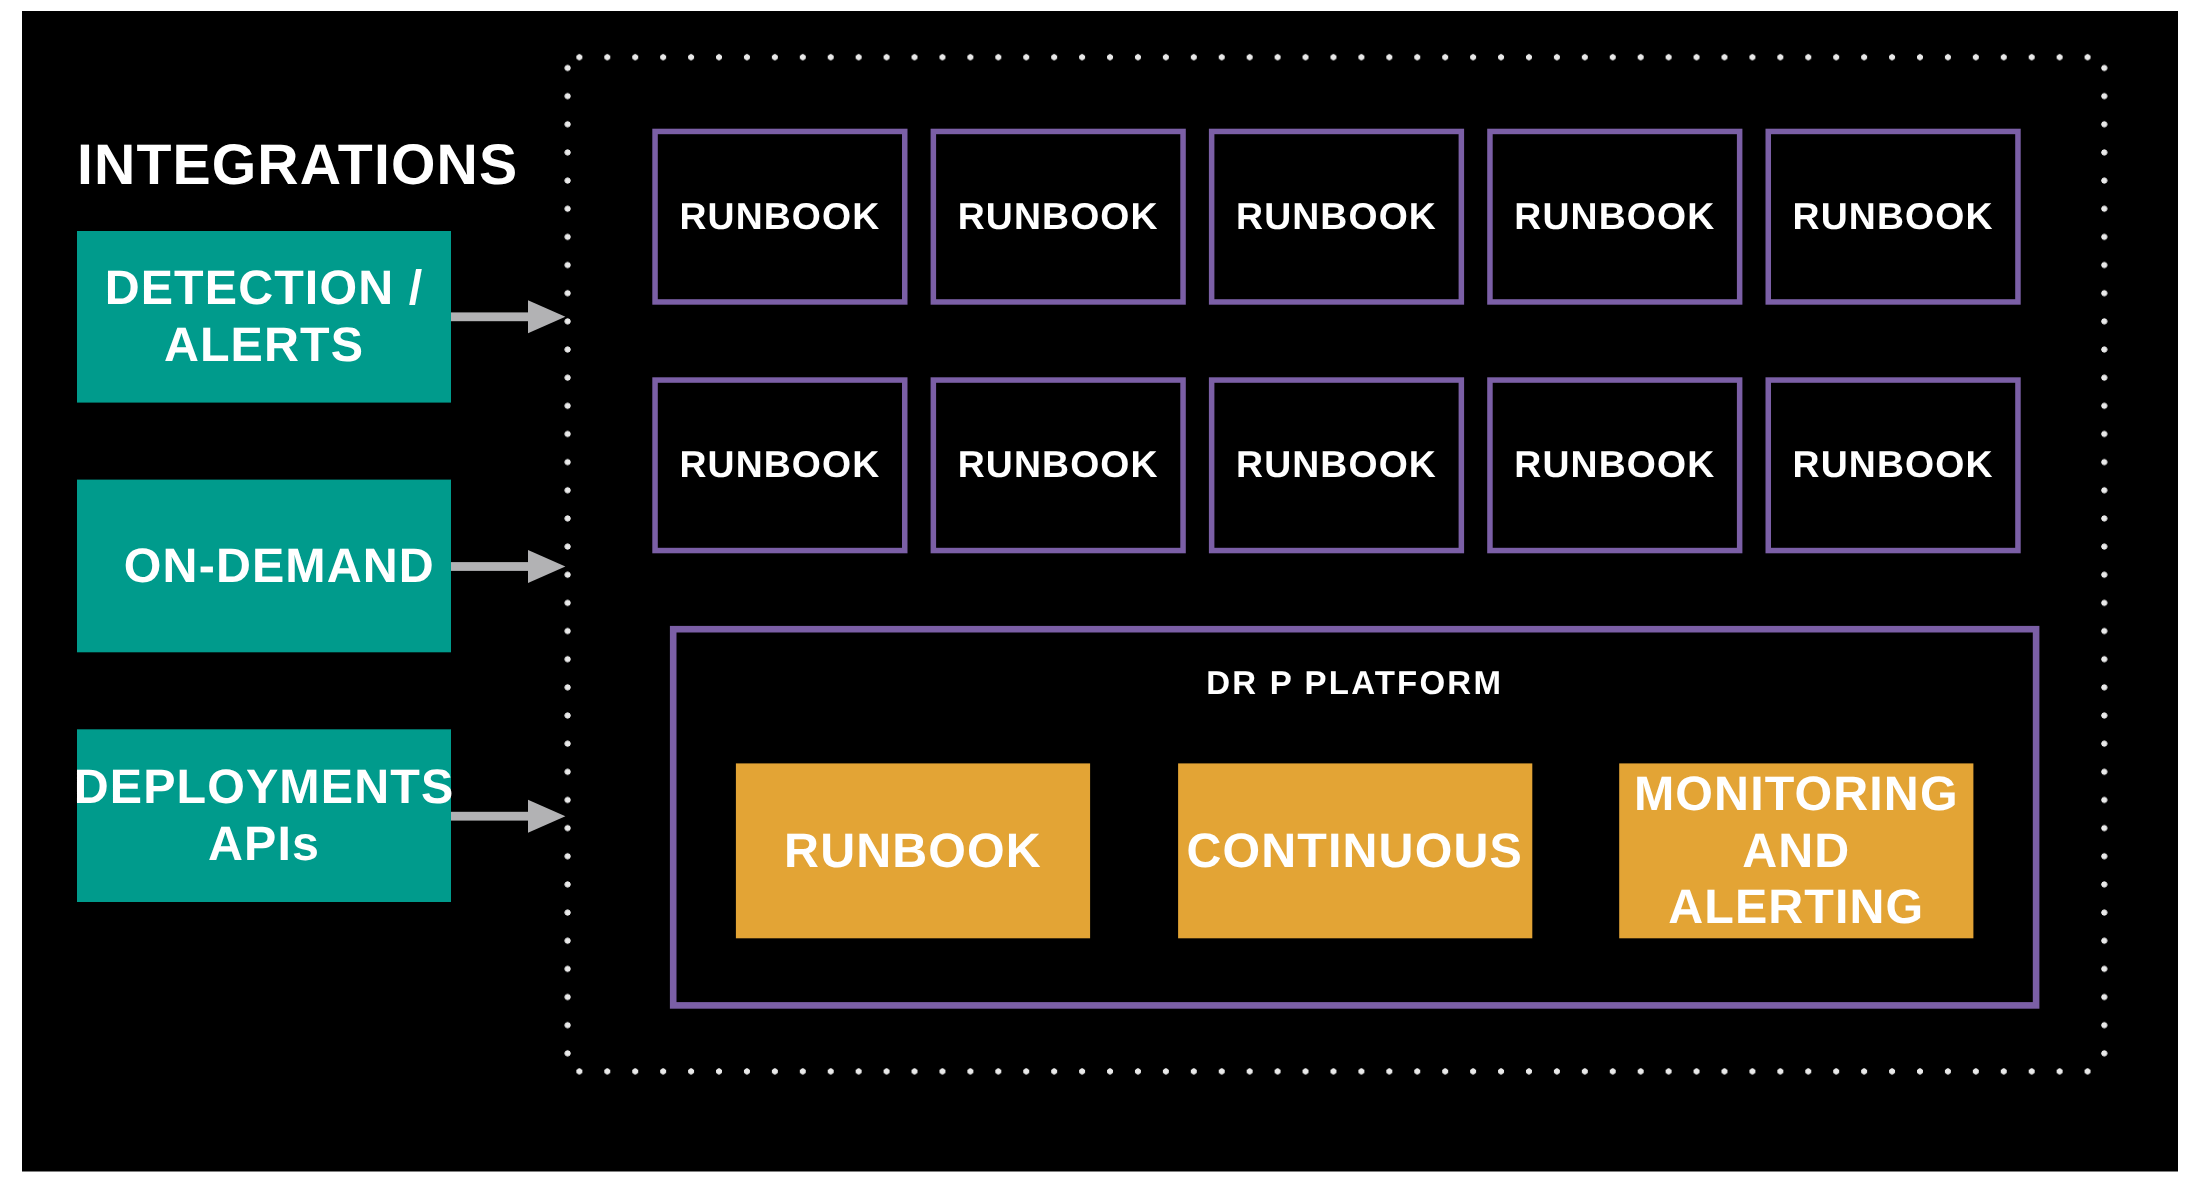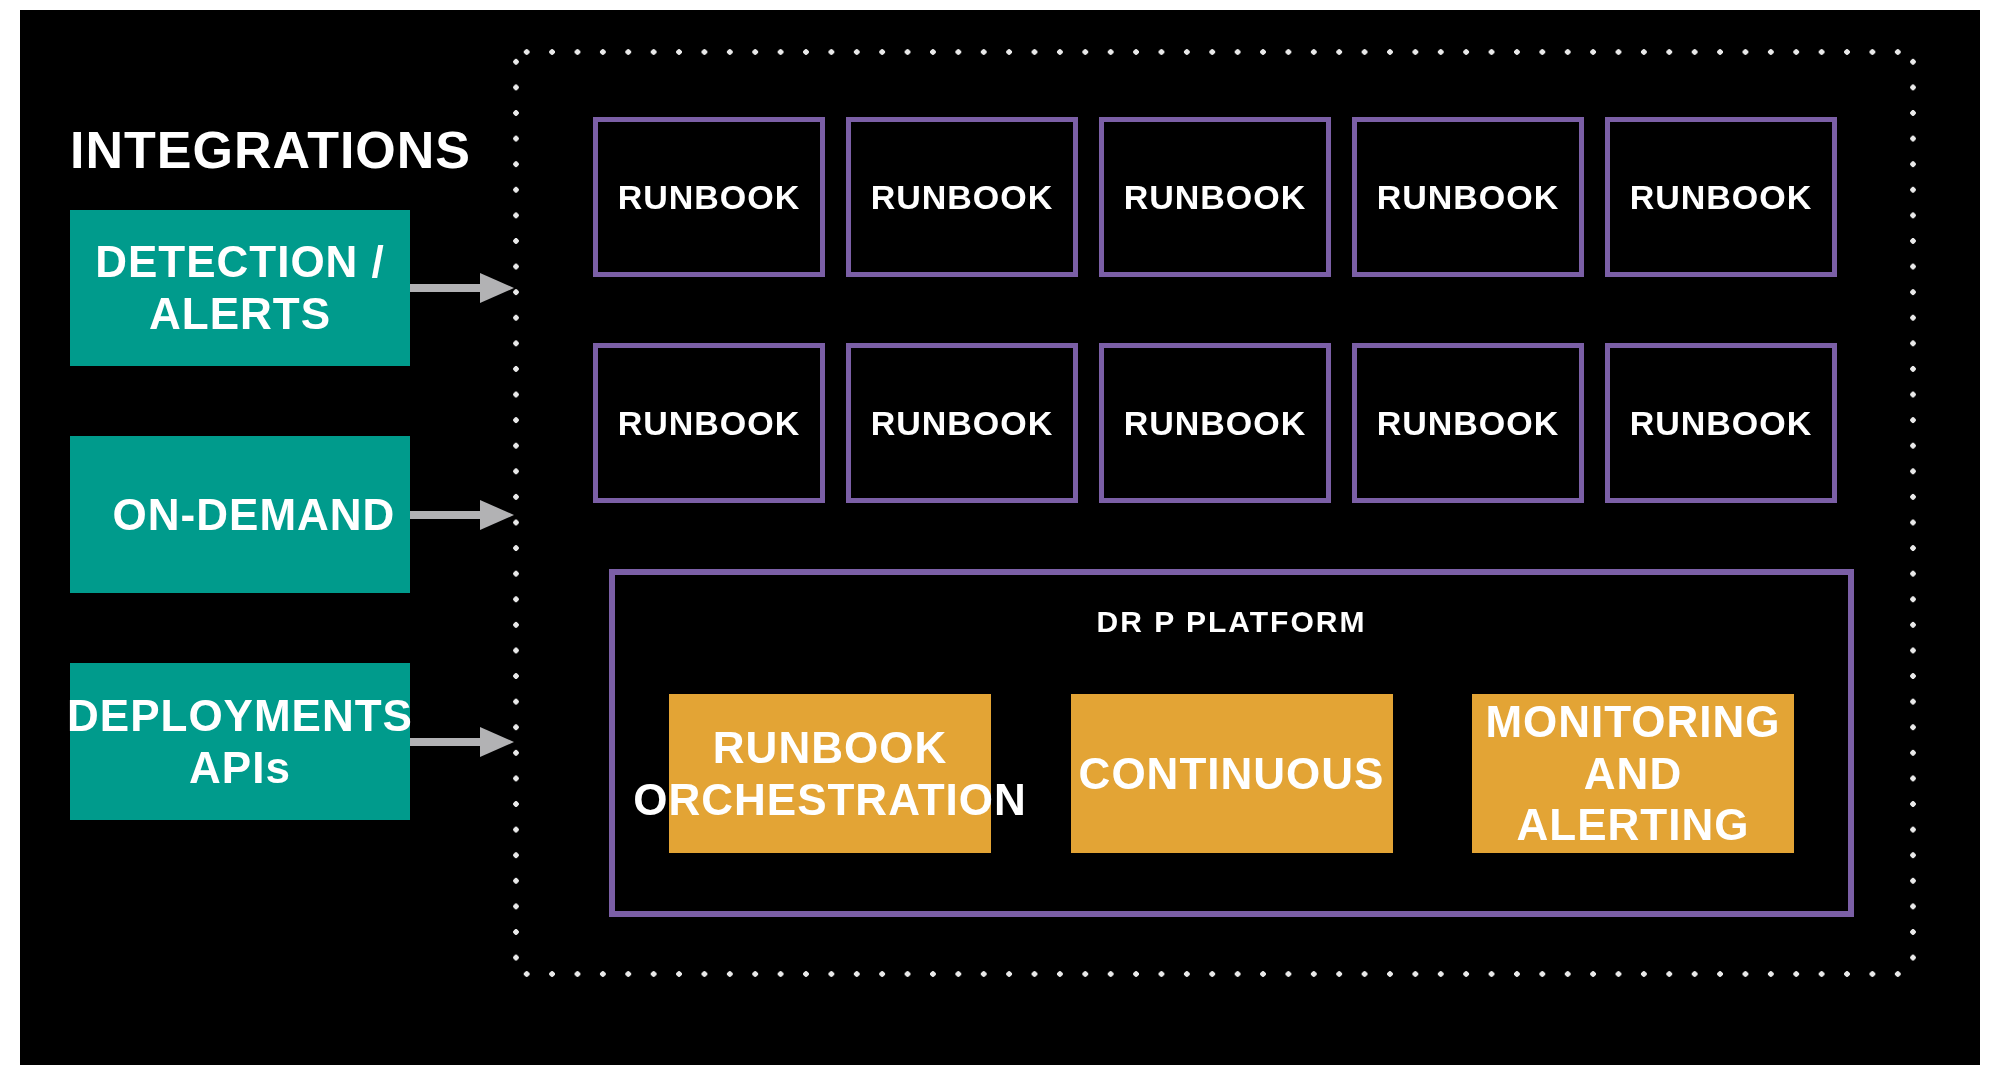--- a/index.html
+++ b/index.html
@@ -174,21 +174,20 @@
   <div class="rb" style="left:1585px;top:333px;">
       <span>RUNBOOK</span>
     </div>
 
   <div class="platform">
     <div class="platform-title">DR P PLATFORM</div>
     <div class="orange-row">
       <div class="orange-box">
         <div class="box-label">
           <div>RUNBOOK</div>
-          <div>ORCHESTRATION</div>
         </div>
       </div>
       <div class="orange-box">
         <div class="box-label">
           <div>CONTINUOUS</div>
         </div>
       </div>
       <div class="orange-box">
         <div class="box-label">
           <div>MONITORING</div>

